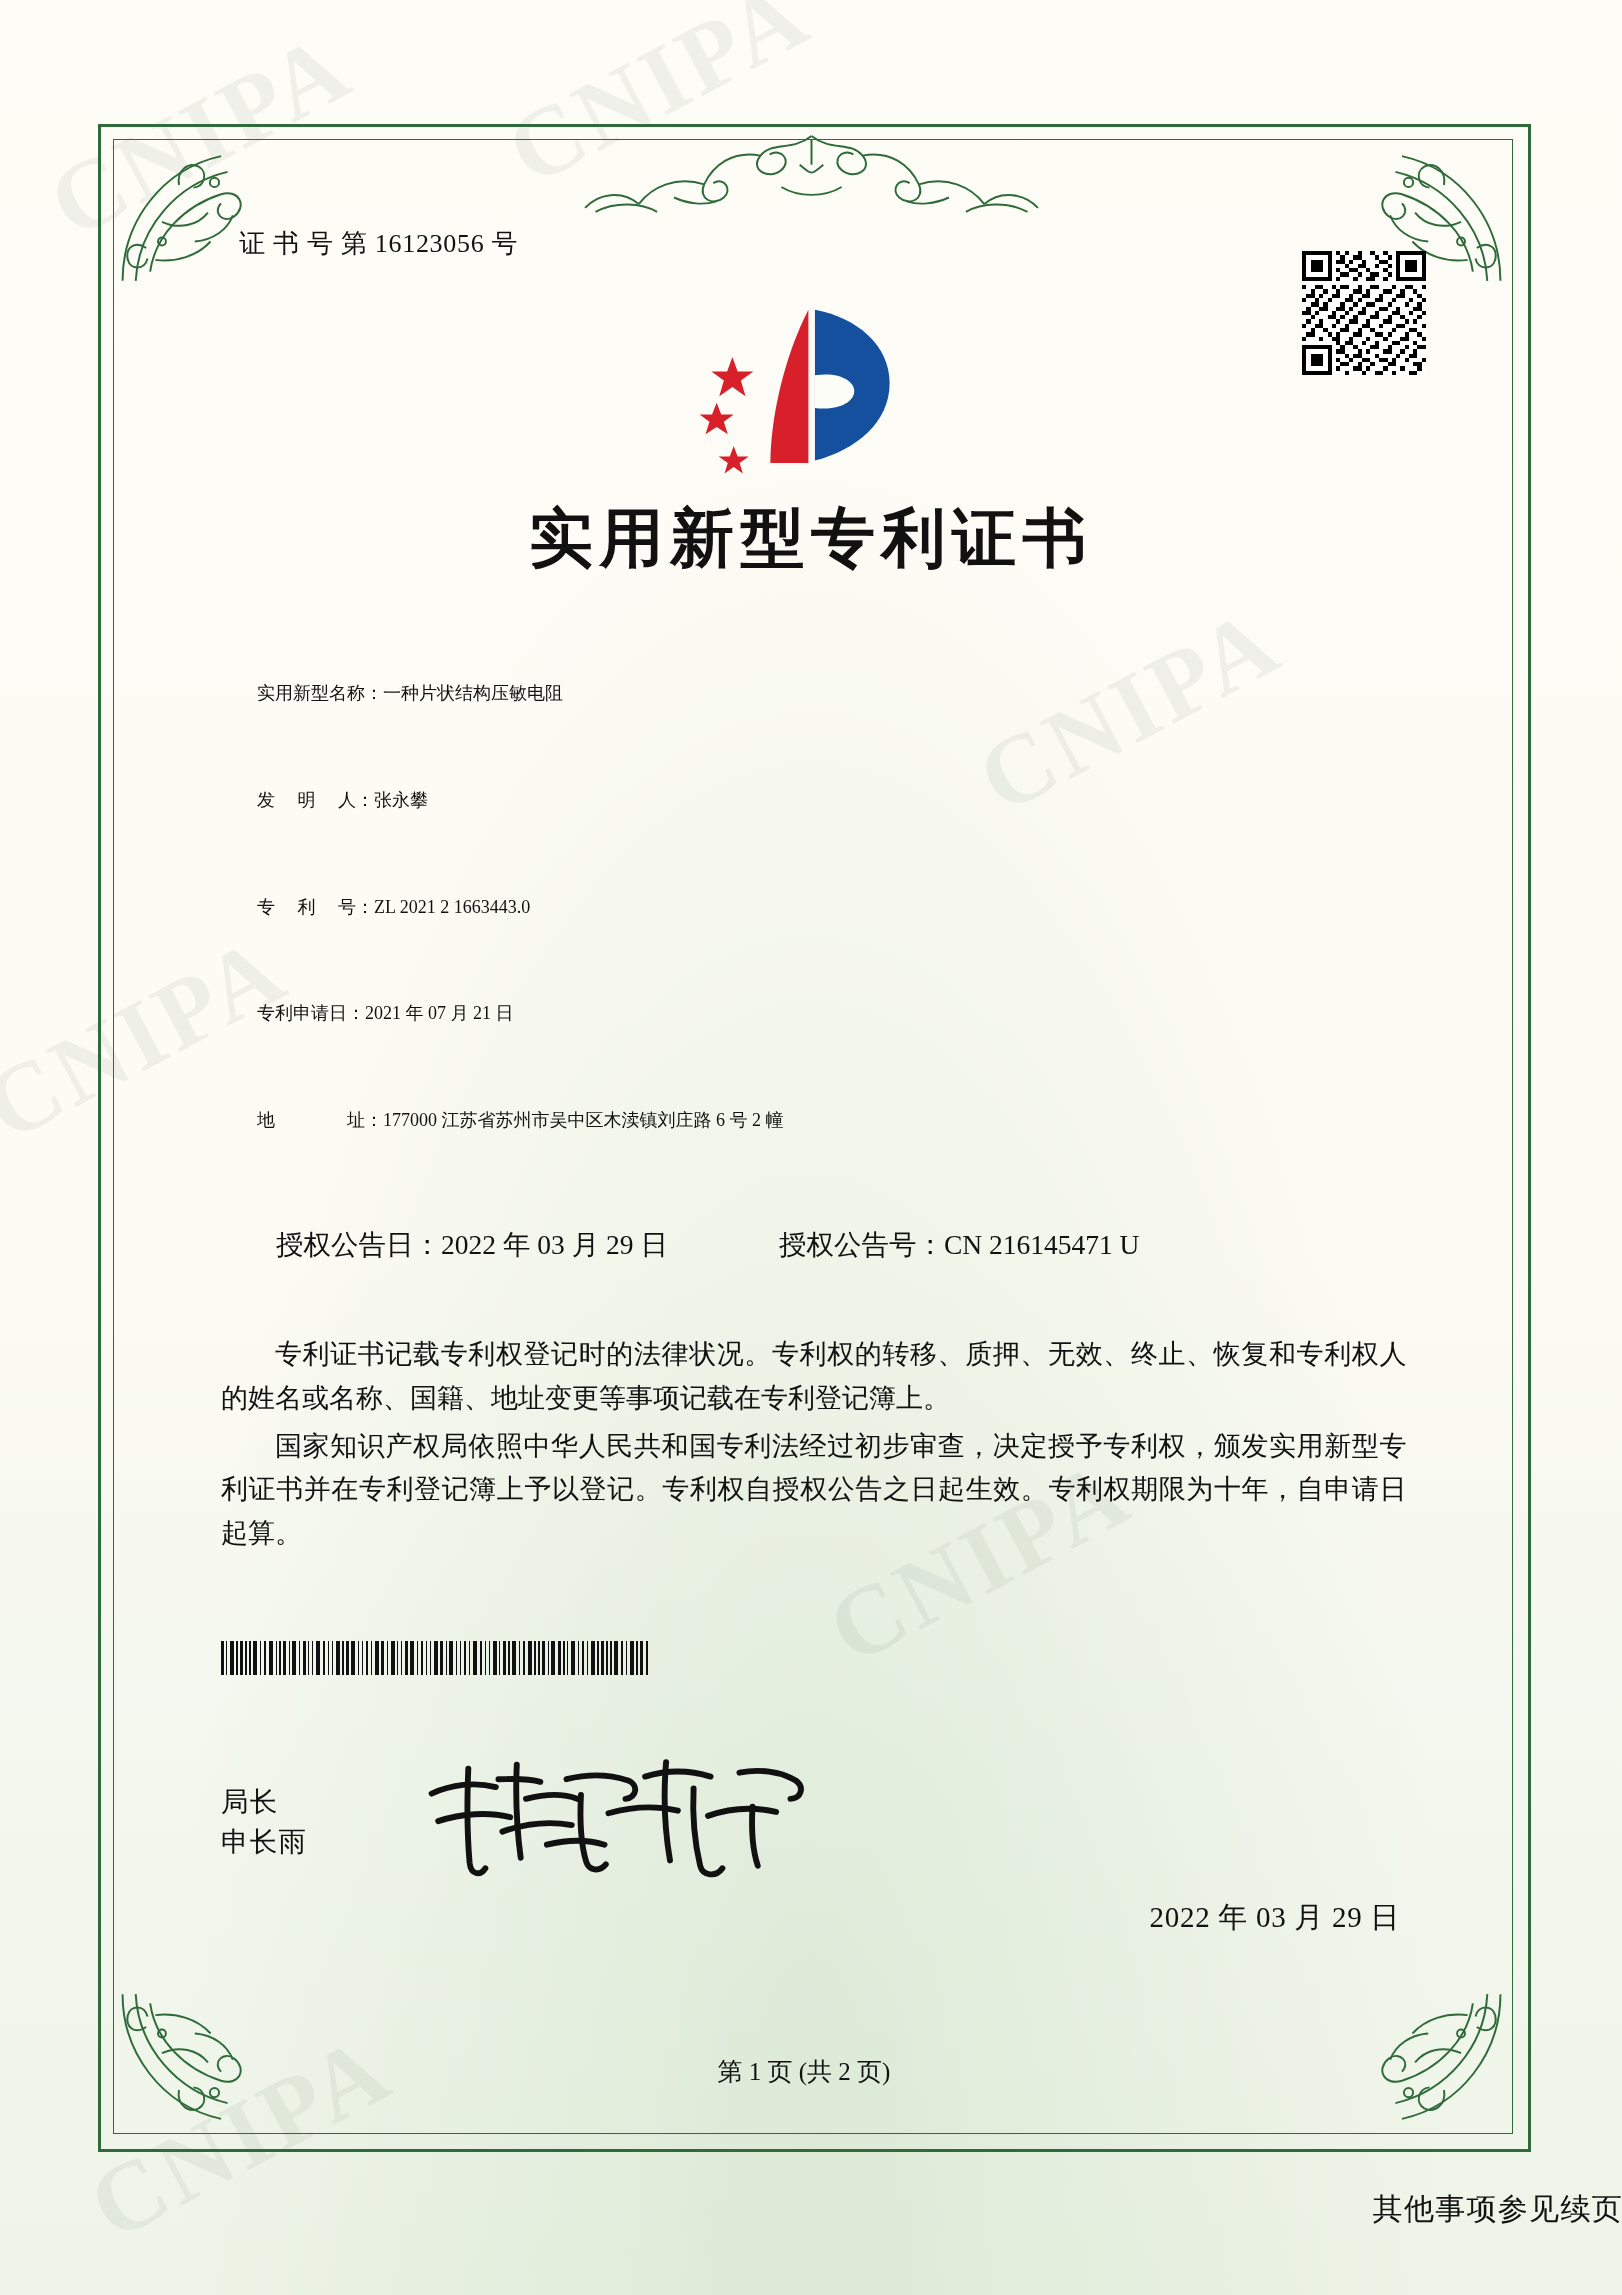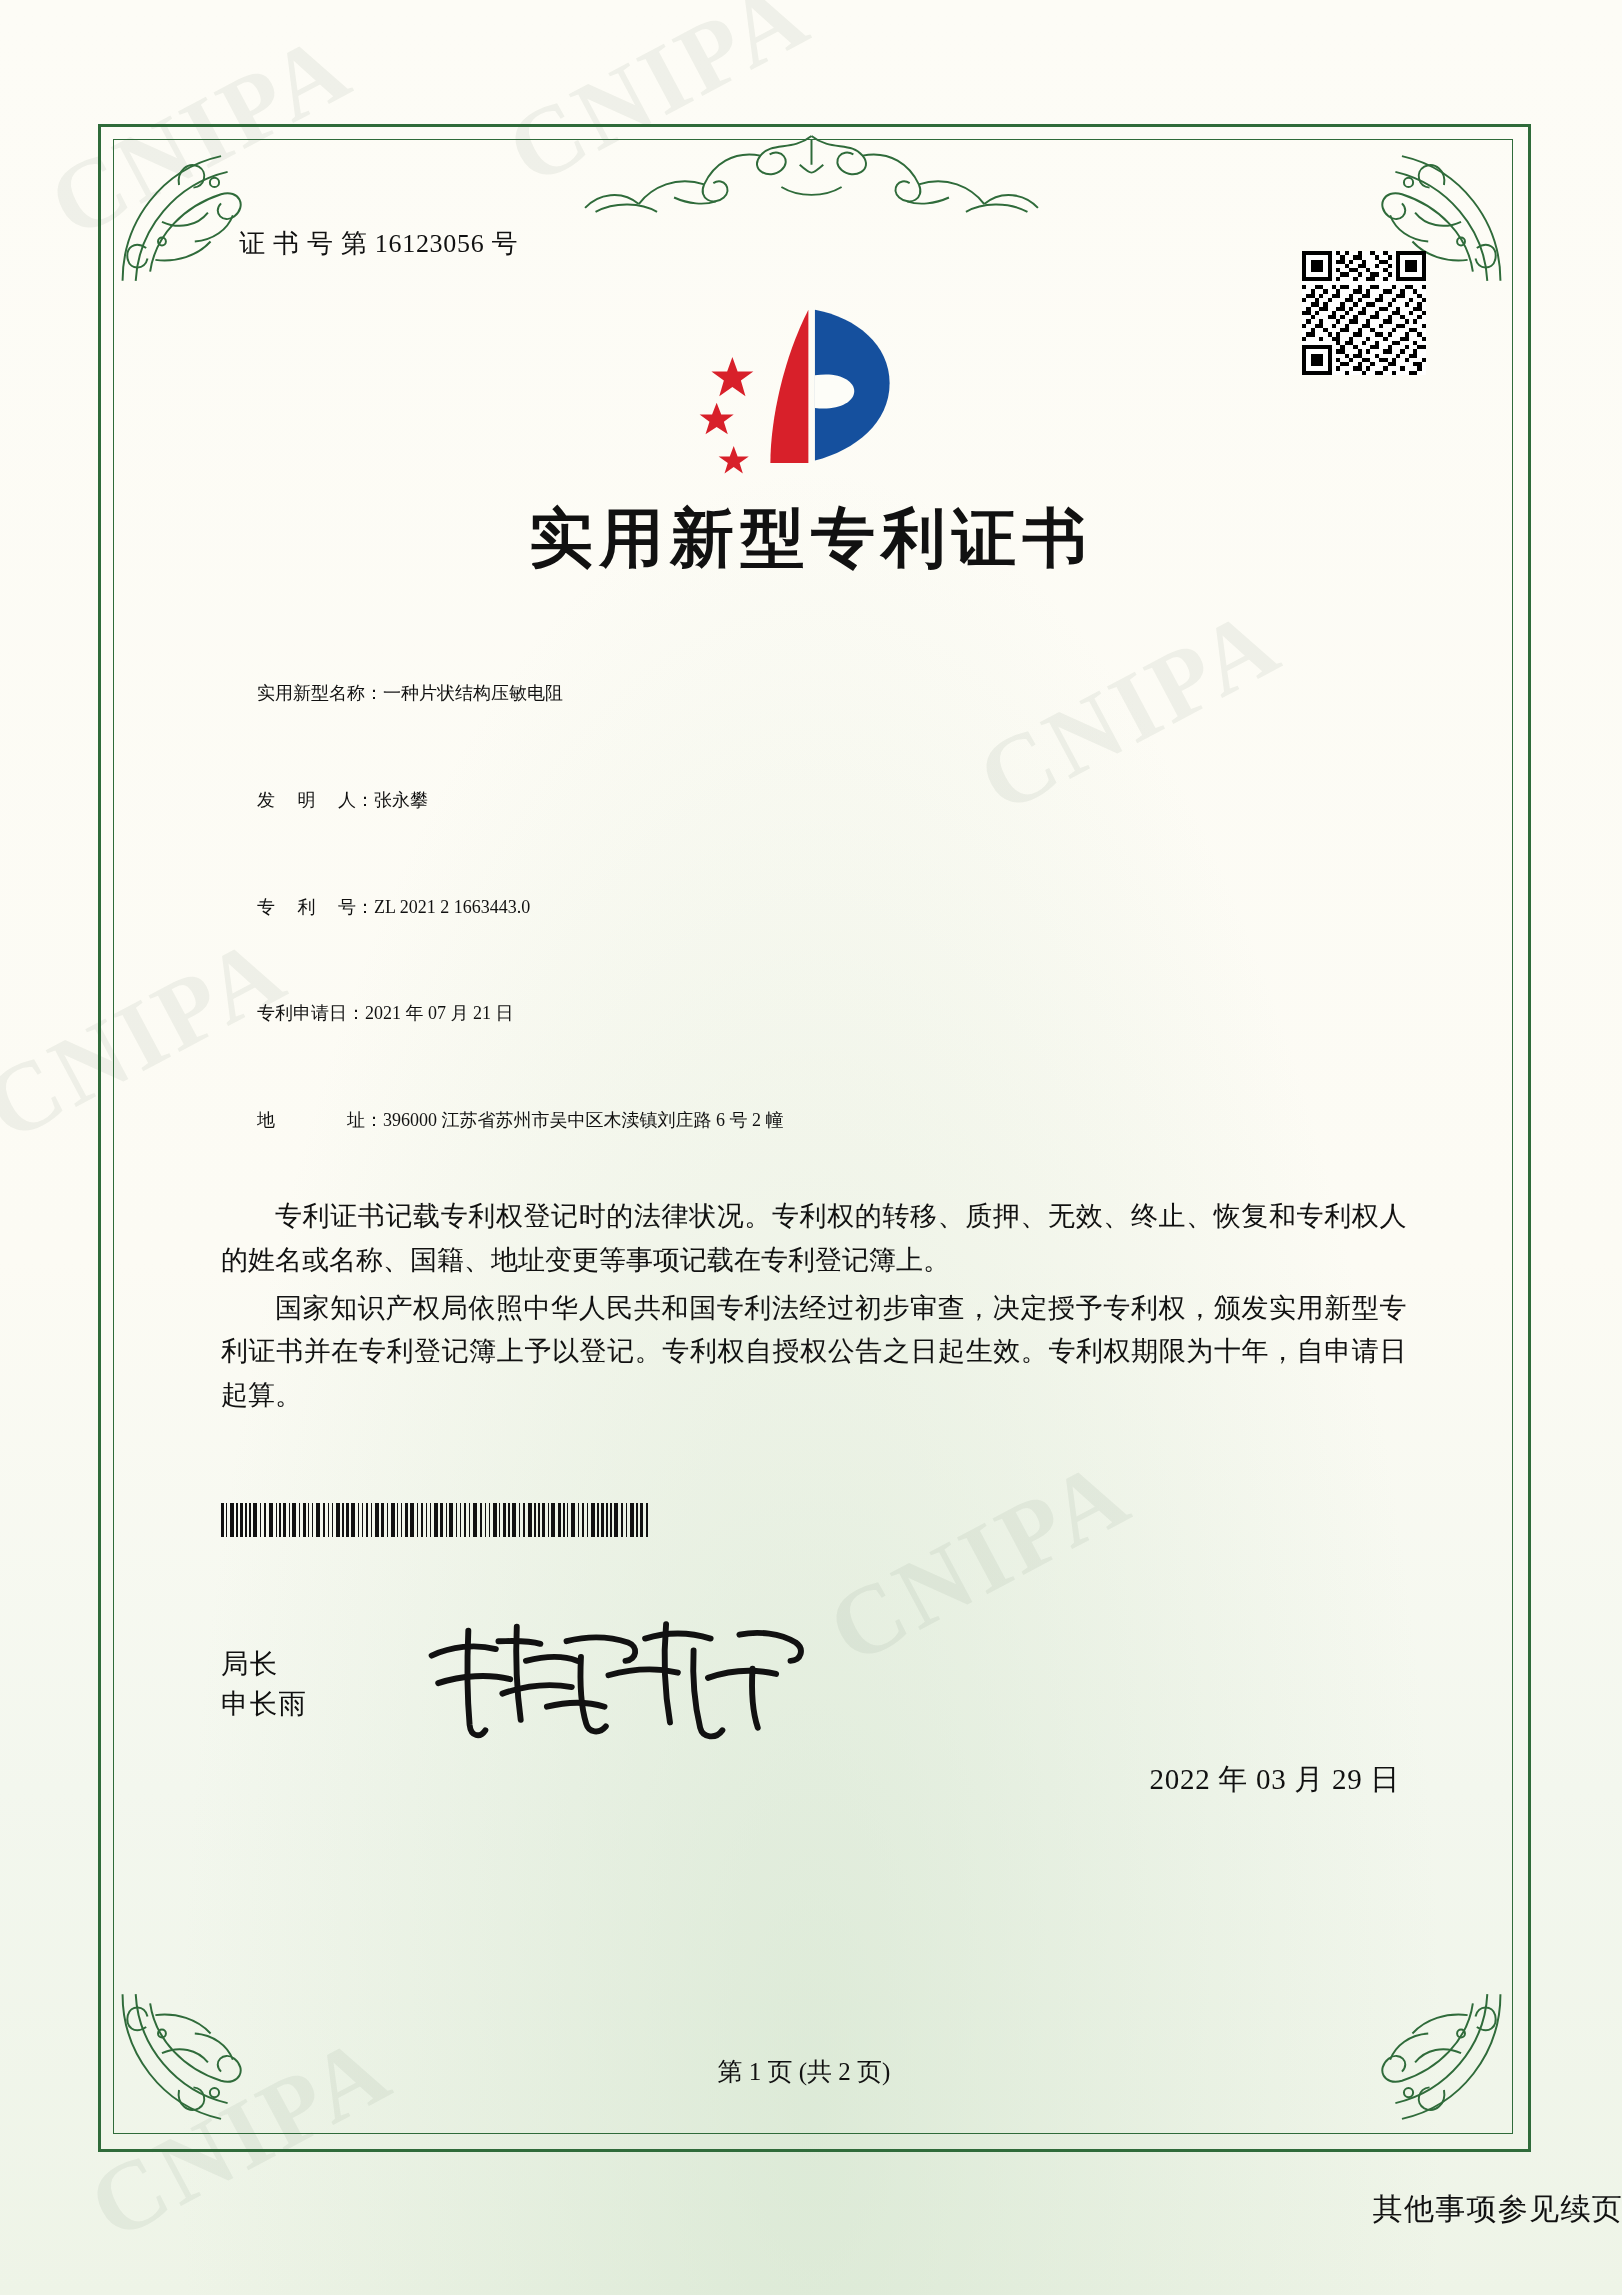--- a/index.html
+++ b/index.html
@@ -551,23 +551,26 @@
       <div class="field">
         <span class="lbl">发　 明　 人：</span><span class="val">张永攀</span>
       </div>
       <div class="field">
         <span class="lbl">专　 利　 号：</span><span class="val">ZL 2021 2 1663443.0</span>
       </div>
       <div class="field">
         <span class="lbl">专利申请日：</span><span class="val">2021 年 07 月 21 日</span>
       </div>
       <div class="field">
-        <span class="lbl">地　　　　址：</span><span class="val">396000 江苏省苏州市吴中区木渎镇刘庄路 6 号 2 幢</span>
+        <span class="lbl">地　　　　址：</span><span class="val">177000 江苏省苏州市吴中区木渎镇刘庄路 6 号 2 幢</span>
       </div>
 
+      <div class="pubrow">
+        <span>授权公告日：</span><span>2022 年 03 月 29 日</span><span class="gap"></span><span>授权公告号：</span><span>CN 216145471 U</span>
+      </div>
     </div>
 
     <p class="para">专利证书记载专利权登记时的法律状况。专利权的转移、质押、无效、终止、恢复和专利权人的姓名或名称、国籍、地址变更等事项记载在专利登记簿上。</p>
     <p class="para">国家知识产权局依照中华人民共和国专利法经过初步审查，决定授予专利权，颁发实用新型专利证书并在专利登记簿上予以登记。专利权自授权公告之日起生效。专利权期限为十年，自申请日起算。</p>
 
     <div class="barcode">
       <svg viewBox="0 0 660 52" shape-rendering="crispEdges">
         <rect width="660" height="52" fill="transparent"></rect>
         <g fill="#111">
           <rect x="0" y="0" width="4" height="52"></rect>

